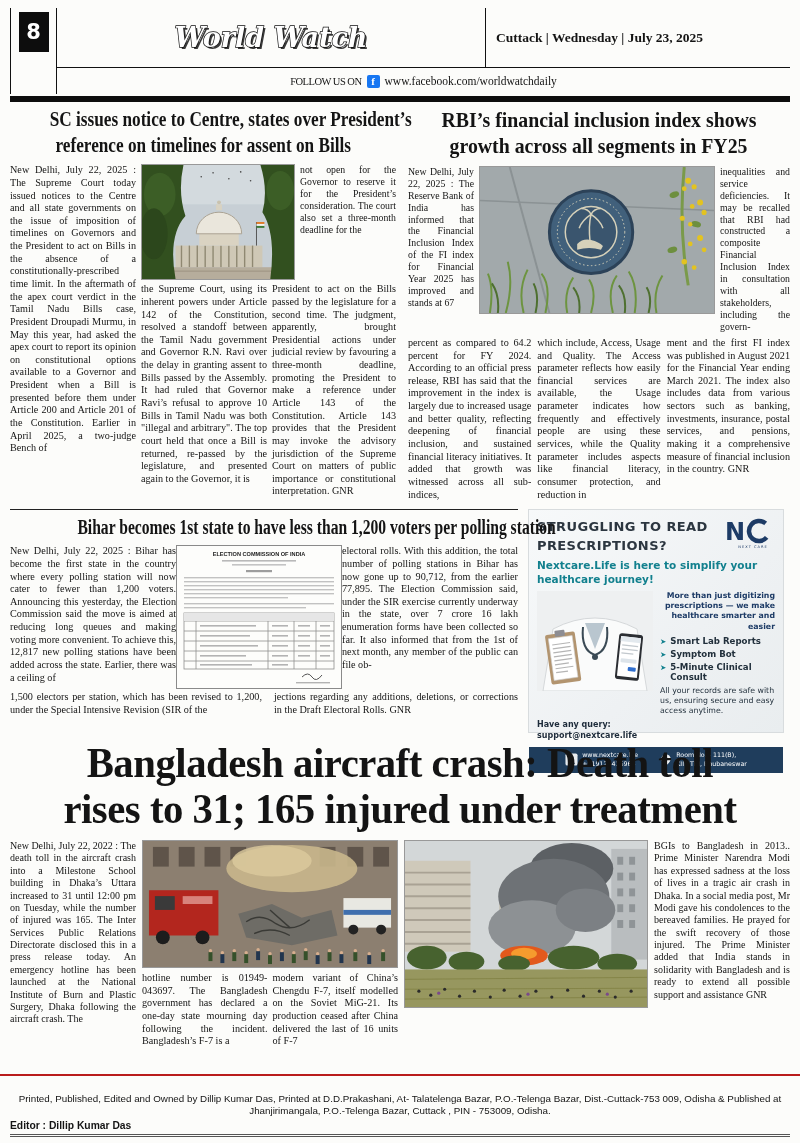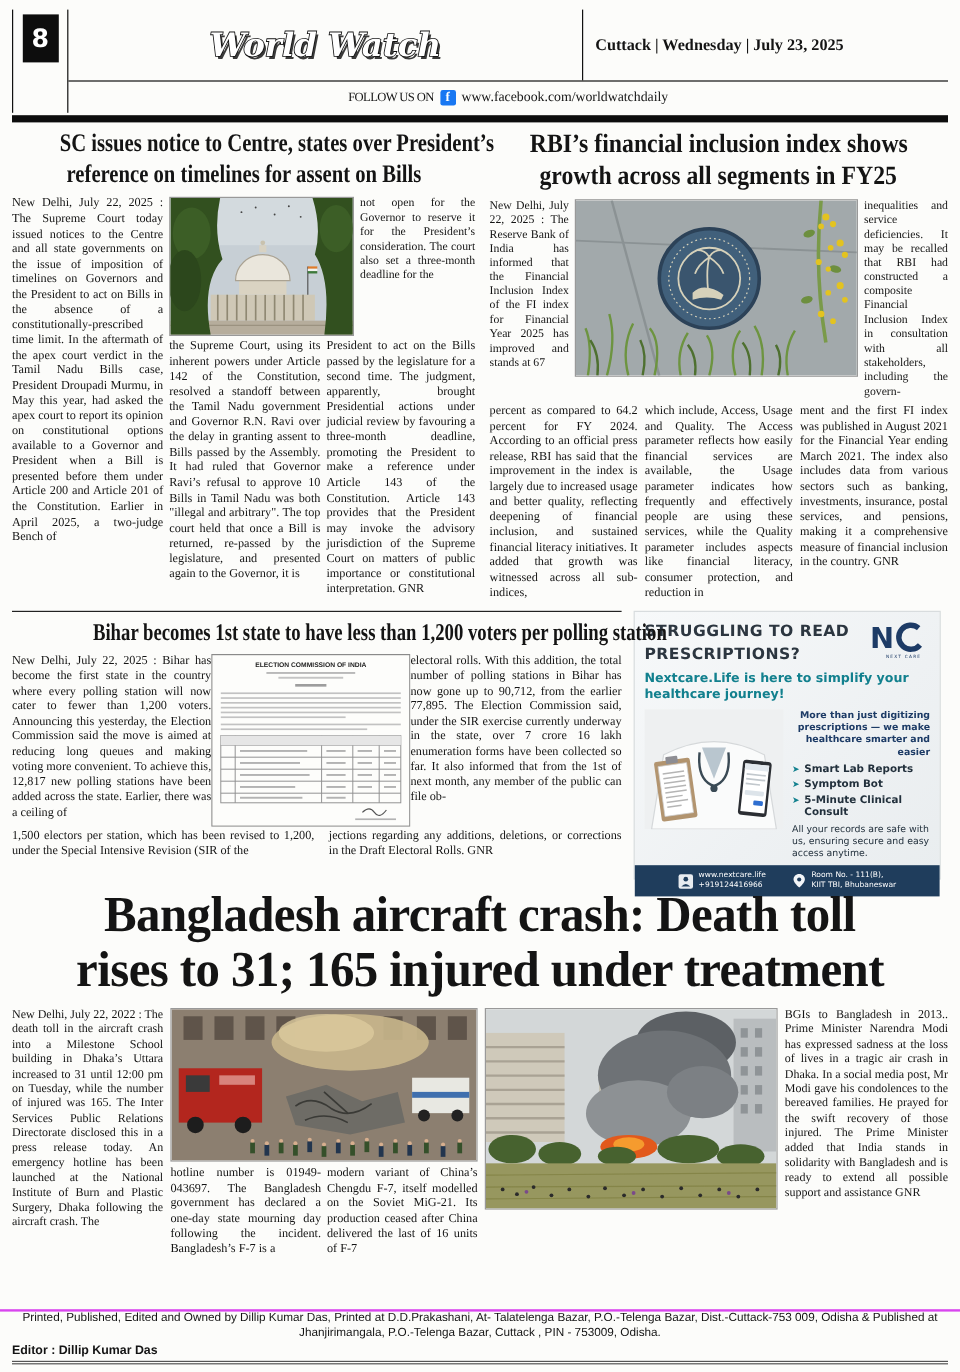--- a/index.html
+++ b/index.html
@@ -84,21 +84,21 @@
   .hl-xl .ln { transform:scaleX(0.97); }
   .bang-body { display:flex; gap:6px; margin-top:8px; }
   .bang-c1 { width:126px; font-size:10px; }
   .bang-mid { width:256px; }
   .bang-midcols { display:flex; gap:5px; margin-top:4px; }
   .bang-midcols > div { flex:1; }
   .bang-p2 { width:244px; }
   .bang-c4 { flex:1; font-size:10px; }
 
   
-  .footer { position:absolute; left:0; right:0; bottom:6px; background:#fcfcfa; border-top:2px solid #d946ef; padding:0 10px 0; font-family:"Liberation Sans", sans-serif; }
+  .footer { position:absolute; left:0; right:0; bottom:6px; background:#fcfcfa; border-top:2px solid #b91c1c; padding:17px 10px 0; font-family:"Liberation Sans", sans-serif; }
   .f1 { font-size:9.8px; text-align:center; line-height:1.3; }
   .f2row { display:flex; justify-content:space-between; align-items:baseline; font-size:10.3px; margin-top:2px; }
   .f-editor { font-weight:bold; }
   .double-rule { height:3px; border-top:1px solid #555; border-bottom:1px solid #555; margin-top:3px; }
 </style>
 </head>
 <body>
 
 <div class="page">
 
@@ -380,20 +380,24 @@
               <span>Symptom Bot</span>
             </div>
             <div class="ad-bullet">
               <span class="ad-arrow">➤</span>
               <span>5-Minute Clinical Consult</span>
             </div>
           </div>
           <div class="ad-note">All your records are safe with us, ensuring secure and easy access anytime.</div>
         </div>
       </div>
+      <div class="ad-query">
+        <span>Have any query:</span><br>
+        <span>support@nextcare.life</span>
+      </div>
       <div class="ad-bar">
         <div class="ad-bar-group">
           <svg width="13" height="13" viewBox="0 0 14 14">
             <rect x="0.5" y="0.5" width="13" height="13" rx="2" fill="#e8ecf0"></rect>
             <circle cx="7" cy="5" r="2.1" fill="#1f3d5c"></circle>
             <path d="M3,11.5 q4,-4.5 8,0 Z" fill="#1f3d5c"></path>
           </svg>
           <div class="ad-bar-text">
             <div>www.nextcare.life</div>
             <div>+919124416966</div>

